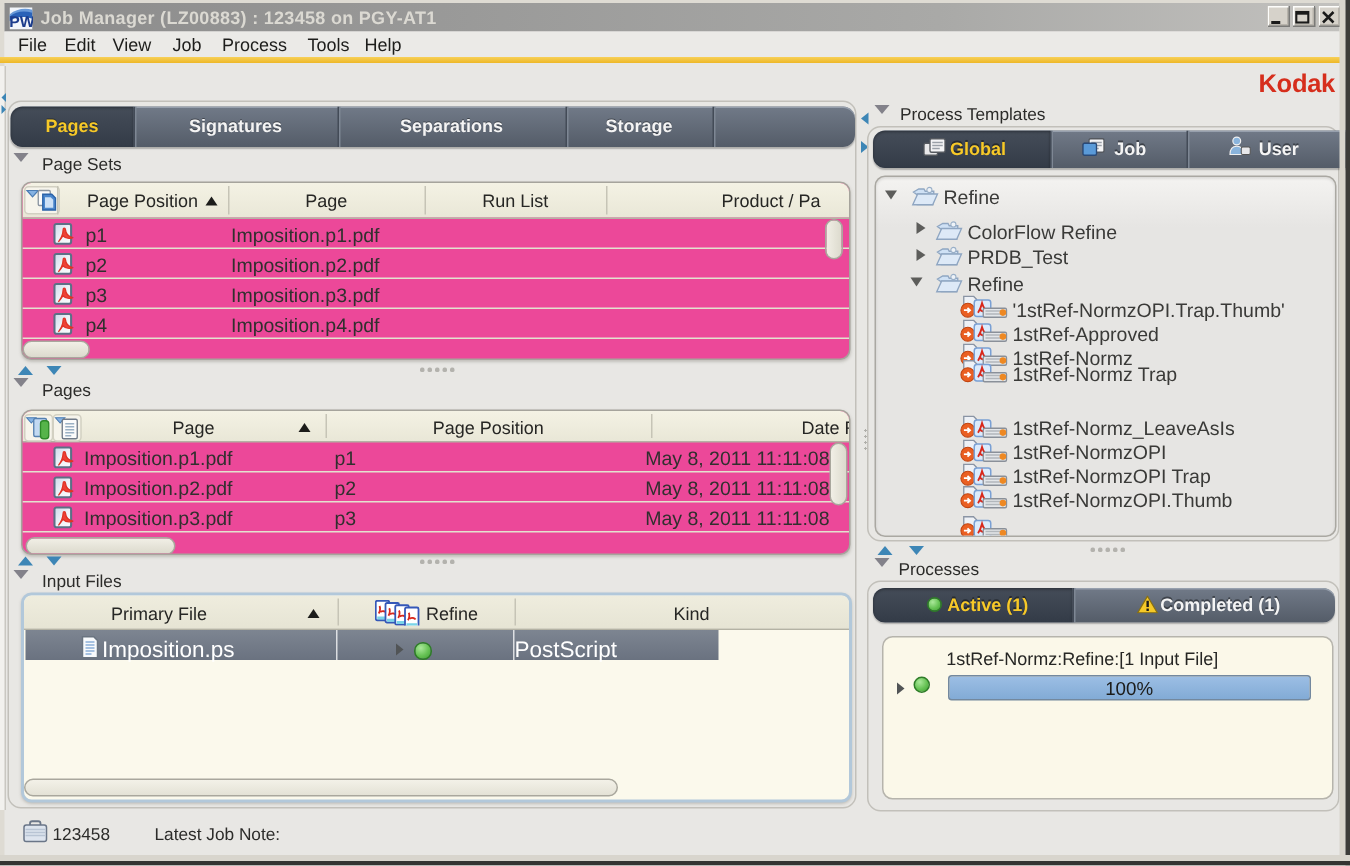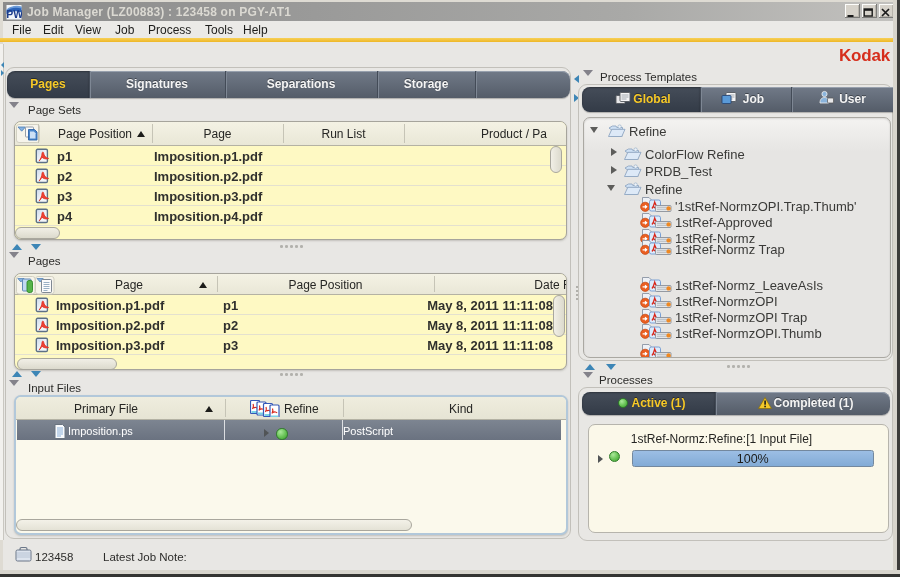--- a/index.html
+++ b/index.html
@@ -41,28 +41,28 @@
 .tab { position:absolute; top:0; height:100%; }
 .tab .lbl { position:absolute; width:100%; text-align:center; font-size:12px; font-weight:bold; color:#f4f4f4; text-shadow:0 -1px 0 rgba(0,0,0,.4); }
 .tab.active { background:linear-gradient(#454d59,#333b47); box-shadow:inset 0 1px 2px rgba(0,0,0,.35); }
 .tab.active .lbl { color:#f7c928; }
 .tabsep { position:absolute; top:0; width:1px; height:100%; background:#434b57; box-shadow:1px 0 0 #7e8794; }
 
 
 #lbox { left:5px; top:67px; width:566px; height:472px; border:1px solid #c2c0ba; border-radius:9px; }
 
 
-.tbl { border:1.5px solid #a6a49c; border-radius:7px; background:#fef9c3; overflow:hidden;
+.tbl { border:1.5px solid #a6a49c; border-radius:7px; background:#ec4899; overflow:hidden;
   box-shadow:0 1px 2px rgba(120,118,110,.35); }
 .thead { position:absolute; left:0; top:0; width:100%;
   background:linear-gradient(#f4f2e4,#e9e7d7); border-bottom:1px solid #b4b2a4; }
 .th { position:absolute; font-size:12px; color:#262624; text-align:center; }
 .hsep { position:absolute; top:2px; bottom:2px; width:1px; background:#c6c4b6; }
 .sort-up { position:absolute; width:0; height:0; border-left:4.5px solid transparent; border-right:4.5px solid transparent; border-bottom:6px solid #1c1c1a; }
-.trow { position:absolute; left:0; width:100%; border-bottom:1px solid #e4e1cf; font-size:13px; color:#30302e;font-weight:bold; }
+.trow { position:absolute; left:0; width:100%; border-bottom:1px solid #e4e1cf; font-size:13px; color:#30302e; }
 .cell { position:absolute; top:3px; white-space:nowrap; }
 
 
 .hthumb { position:absolute; height:12px; border:1px solid #a9a79d; border-radius:6px;
   background:linear-gradient(#f1efe6,#dcdacd); }
 .vthumb { position:absolute; width:12px; border:1px solid #a9a79d; border-radius:6px;
   background:linear-gradient(to right,#f1efe6,#dcdacd); }
 
 
 .rbox { left:578px; width:315px; border:1px solid #c2c0ba; border-radius:9px; }
@@ -307,21 +307,21 @@
           <rect x="1.5" y="11" width="7" height="2" fill="#7ad4e8"></rect>
           <path d="M3 4 C4 6 3 8 2.5 9 M3.5 8 C5 7 7 7.5 7.5 8.5" stroke="#d8281c" stroke-width="1.2" fill="none"></path>
         </g>
       <use href="#c1" x="6.5" y="1.5"></use>
       <use href="#c1" x="13" y="3"></use>
       <use href="#c1" x="19.5" y="4.5"></use>
     </svg>
     <div class="th" style="left:268px;width:60px;top:5px;text-align:left">Refine</div>
     <div class="th" style="left:327px;width:236px;top:5px">Kind</div>
   </div>
-  <div class="abs" id="selrow" style="left:1px;top:23px;width:544px;height:20px;background:linear-gradient(#7d8591,#6a7280);color:#fff;font-size:11px">
+  <div class="abs" id="selrow" style="left:1px;top:23px;width:462px;height:20px;background:linear-gradient(#7d8591,#6a7280);color:#fff;font-size:15px">
     <svg class="abs" style="left:37px;top:3.5px" width="12" height="15" viewBox="0 0 12 15">
       <path d="M1 0.5 L8.5 0.5 L11 3 L11 14.5 L1 14.5 Z" fill="#f8fafc" stroke="#6a7480"></path>
       <path d="M3 4 h6 M3 6 h6 M3 8 h6 M3 10 h6 M3 12 h4" stroke="#8cb0d8" stroke-width="1"></path>
     </svg>
     <span class="abs" style="left:51px;top:4.5px">Imposition.ps</span>
     <span class="abs" style="left:326px;top:4.5px">PostScript</span>
     <div class="abs" style="left:207px;top:0;width:1px;height:100%;background:rgba(255,255,255,.75)"></div>
     <div class="abs" style="left:325px;top:0;width:1px;height:100%;background:rgba(255,255,255,.75)"></div>
     <div class="abs gray-r" style="left:247px;top:9px"></div>
     <div class="abs grn" style="left:259px;top:8px;width:11.5px;height:11.5px"></div>

